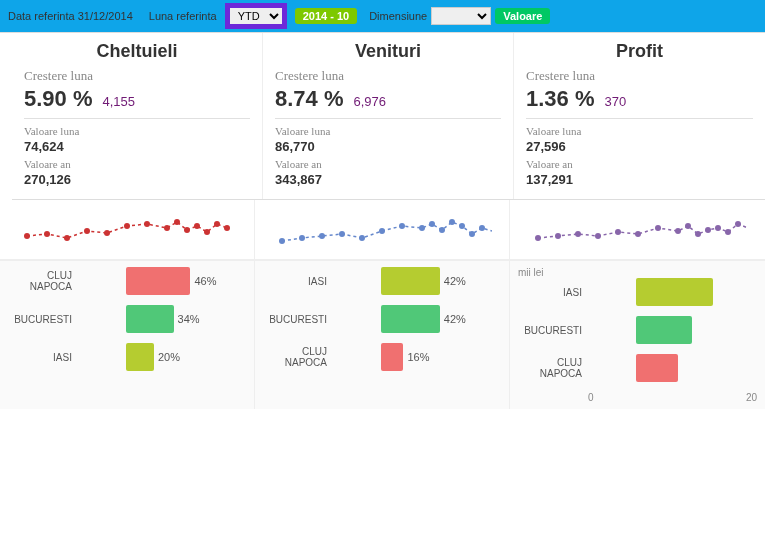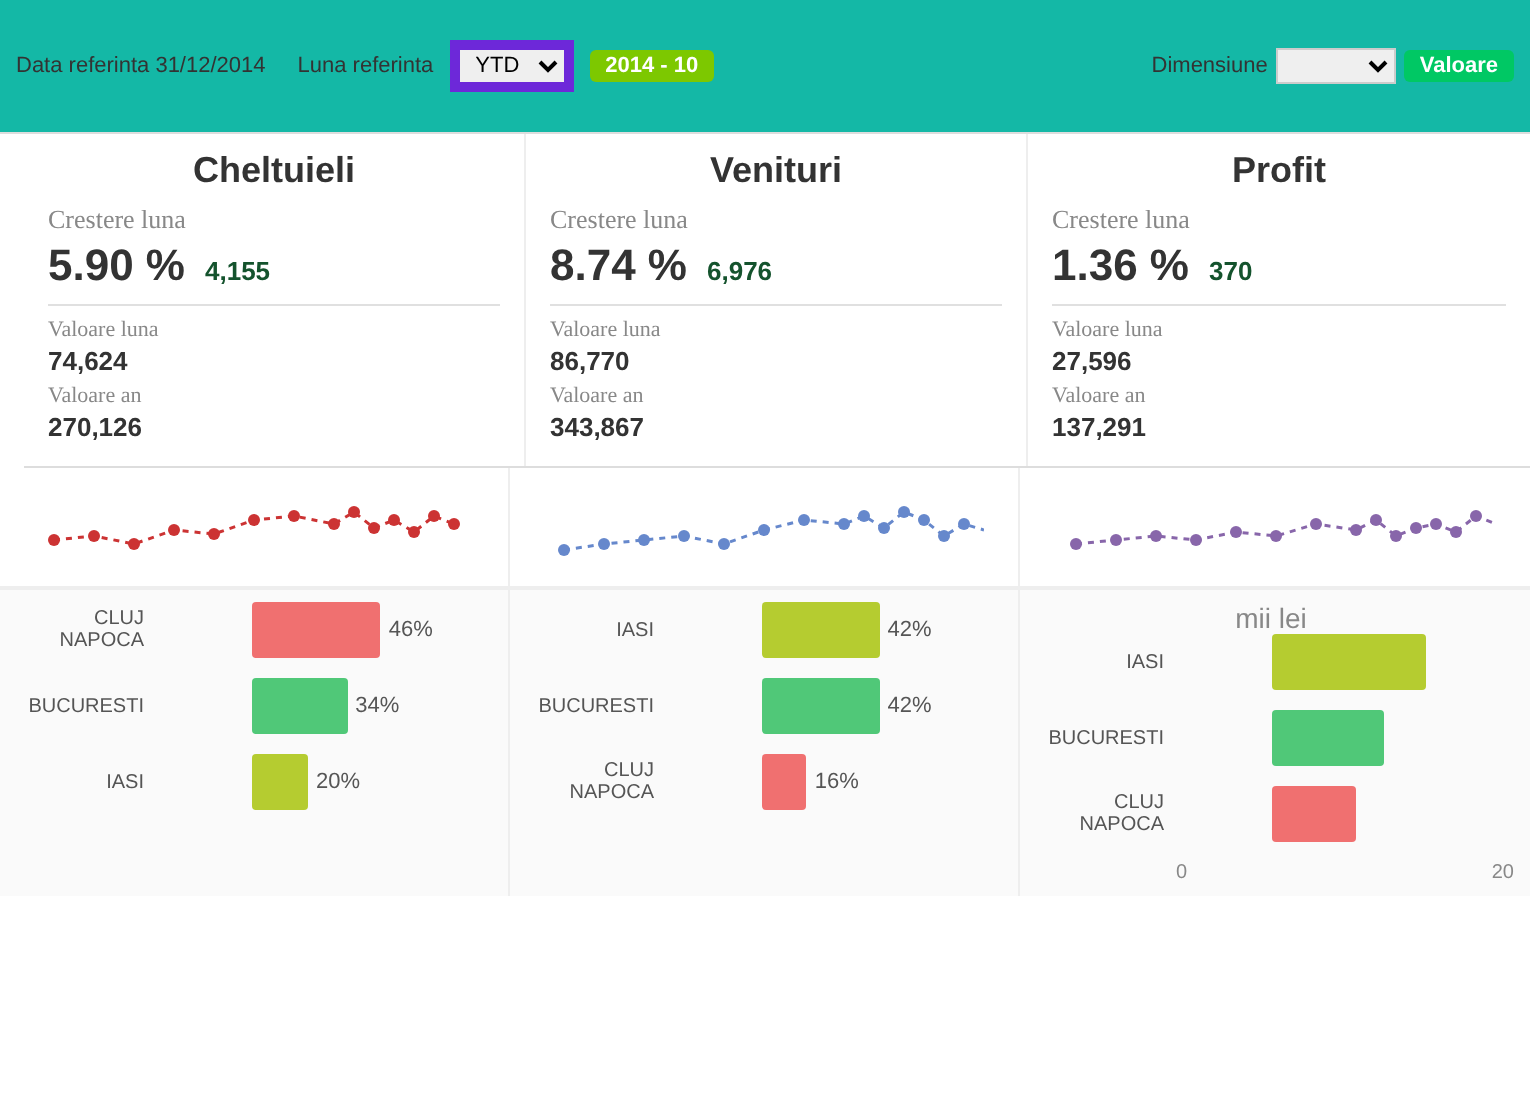--- a/index.html
+++ b/index.html
@@ -9,24 +9,24 @@
       font-size: 12px;
       color: #333;
       width: 765px;
       height: 554px;
       overflow: hidden;
     }
 
     
     .header-bar {
       display: flex;
-      justify-content: space-between;
+      justify-content: flex-start;
       align-items: center;
-      padding: 20px 8px;
-      background: #14b8a6;
+      padding: 3px 8px;
+      background: #0ea5e9;
       border-bottom: 1px solid #ddd;
       font-size: 11px;
     }
     .header-left { display: flex; align-items: center; gap: 8px; }
     .header-right { display: flex; align-items: center; gap: 4px; font-size: 11px; }
 
     .badge-green {
       background: #7dc800;
       color: #fff;
       padding: 2px 8px;
@@ -75,22 +75,22 @@
       gap: 10px;
       margin-bottom: 2px;
     }
     .kpi-growth-pct {
       font-size: 22px;
       font-weight: bold;
       color: #333;
     }
     .kpi-growth-abs {
       font-size: 13px;
-      color: #14532d;
-      font-weight: bold;
+      color: #701a75;
+      font-weight: normal;
     }
 
     .divider {
       border: none;
       border-top: 1px solid #e0e0e0;
       margin: 6px 0;
     }
 
     .kpi-value-label {
       font-size: 11px;
@@ -170,41 +170,41 @@
     .axis-labels {
       display: flex;
       justify-content: space-between;
       padding: 0 0 0 70px;
       font-size: 10px;
       color: #888;
       margin-top: 2px;
     }
 
     .mii-lei {
-      text-align: center;
-      font-size: 14px;
+      text-align: left;
+      font-size: 10px;
       color: #888;
       padding-right: 4px;
     }
   </style>
 </head>
 <body>
 
 <div class="header-bar">
   <div class="header-left">
     <span>Data referinta 31/12/2014</span>
     <span style="margin-left:8px;">Luna referinta</span>
     <select style="font-size:11px; padding:1px 4px; border:5px solid #6d28d9;">
       <option>YTD</option>
       <option>MTD</option>
     </select>
     <span class="badge-green">2014 - 10</span>
   </div>
   <div class="header-right">
-    <span style="">Dimensiune</span>
+    <span style="margin-left:12px;">Dimensiune</span>
     <select style="font-size:11px; padding:1px 4px; border:1px solid #ccc; min-width:60px;"></select>
     <span class="badge-green2">Valoare</span>
   </div>
 </div>
 
 <div class="kpi-section">
 
   <div class="kpi-col">
     <div class="kpi-title">Cheltuieli</div>
     <div class="kpi-sub-label">Crestere luna</div>

